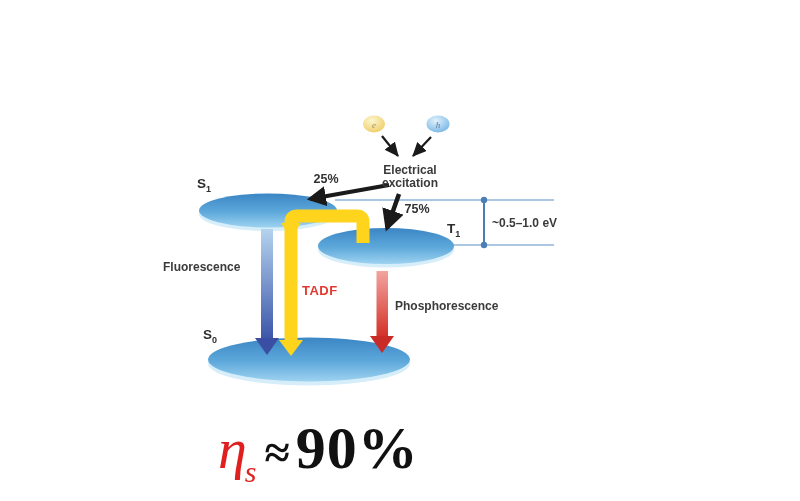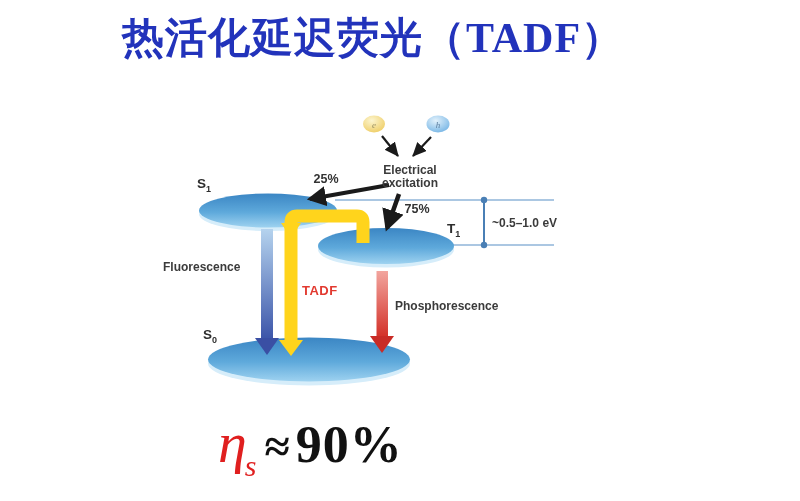--- a/index.html
+++ b/index.html
@@ -21,28 +21,27 @@
   .lvl-sub{font-size:9px;}
   .tadf-label{font-size:13px;font-weight:bold;fill:var(--tadf_red,#e23a30);letter-spacing:.5px;}
   .ball-letter{font-size:9px;font-style:italic;font-family:"Liberation Serif",serif;}
 
   .formula{position:absolute;left:218px;top:414px;display:flex;
            align-items:baseline;font-family:"Liberation Serif",serif;}
   .eta{font-style:italic;font-size:58px;line-height:1;color:var(--eta_red,#e01f1f);}
   .eta-sub{font-style:italic;font-size:30px;color:var(--eta_red,#e01f1f);
            position:relative;top:14px;left:-2px;}
   .approx{font-weight:bold;font-size:46px;color:#111;margin:0 6px 0 6px;}
-  .value{font-weight:bold;font-size:52px;color:#111;letter-spacing:1px;}
+  .value{font-weight:bold;font-size:60px;color:#111;letter-spacing:1px;}
 </style>
 </head>
 <body>
 
 <div class="slide">
 
-  <div class="title">热活化延迟荧光（TADF）</div>
 
   <svg class="diagram" viewBox="0 0 800 501" xmlns="http://www.w3.org/2000/svg">
     <defs>
       <linearGradient id="gradDisk" x1="0" y1="0" x2="0" y2="1">
         <stop offset="0" stop-color="#3b86c4"></stop>
         <stop offset="0.55" stop-color="#5ea9db"></stop>
         <stop offset="1" stop-color="#9ed2f0"></stop>
       </linearGradient>
       <linearGradient id="gradFluor" x1="0" y1="0" x2="0" y2="1">
         <stop offset="0" stop-color="#b5d3ee"></stop>

